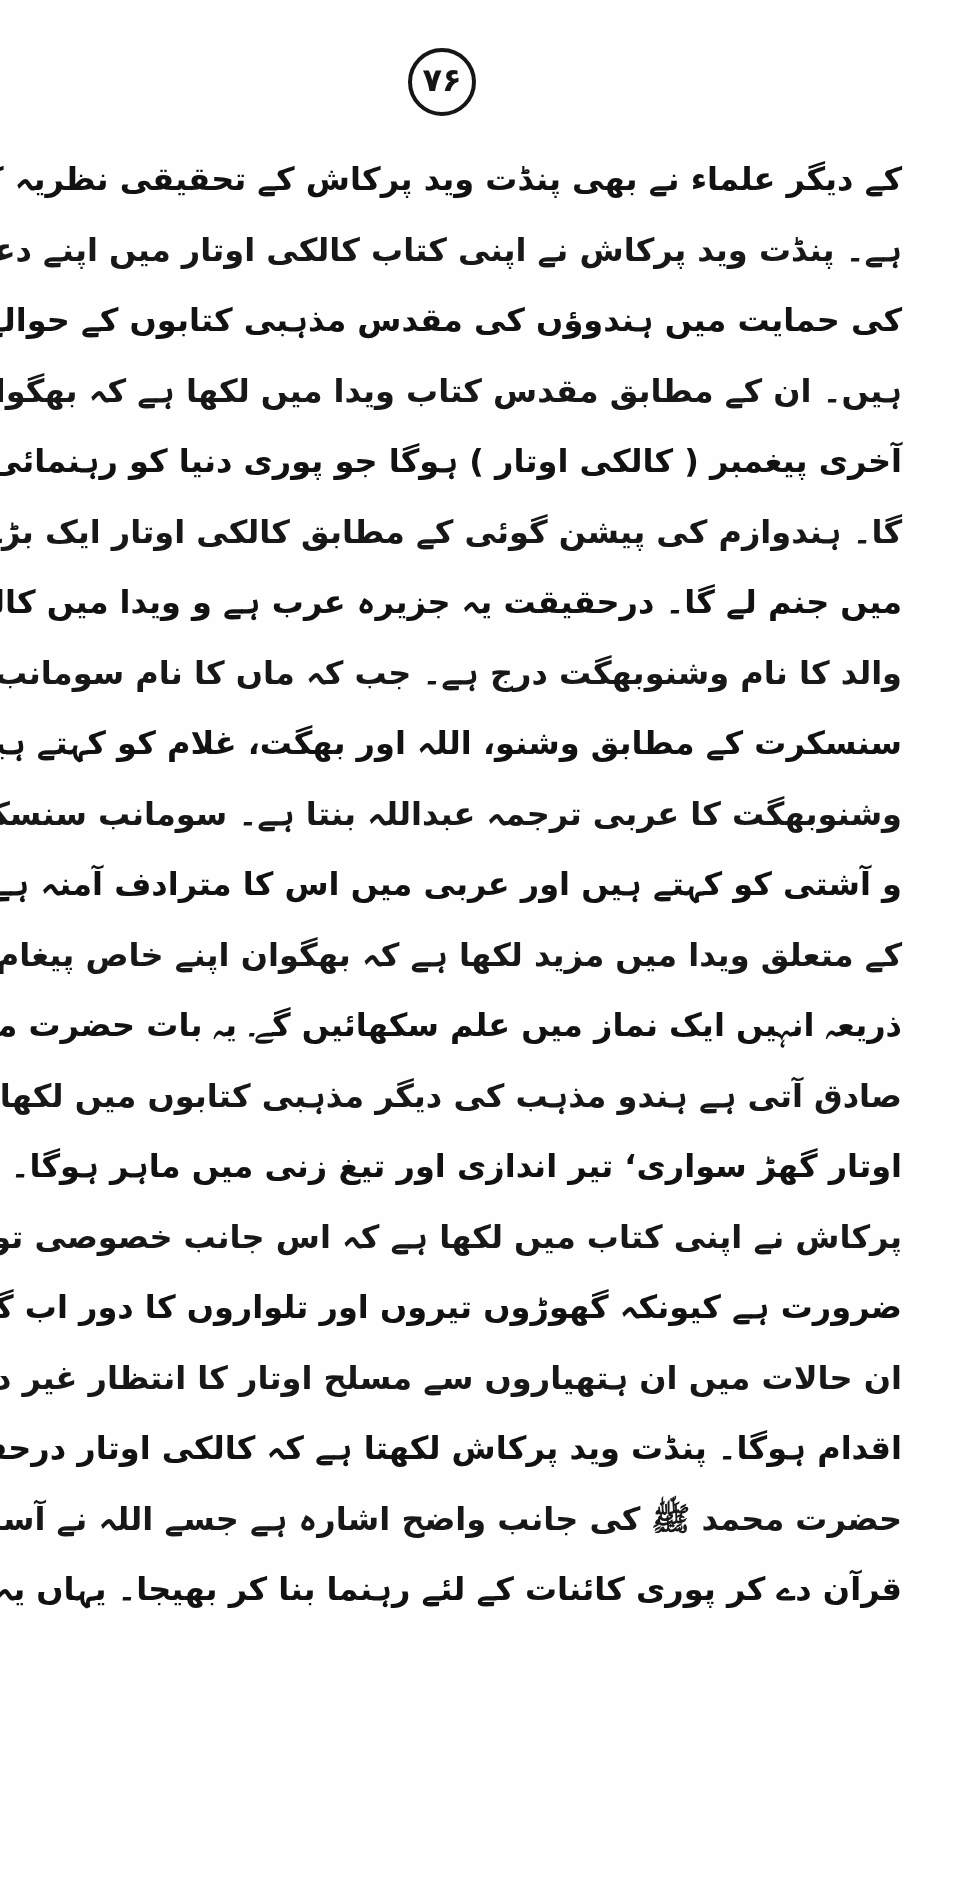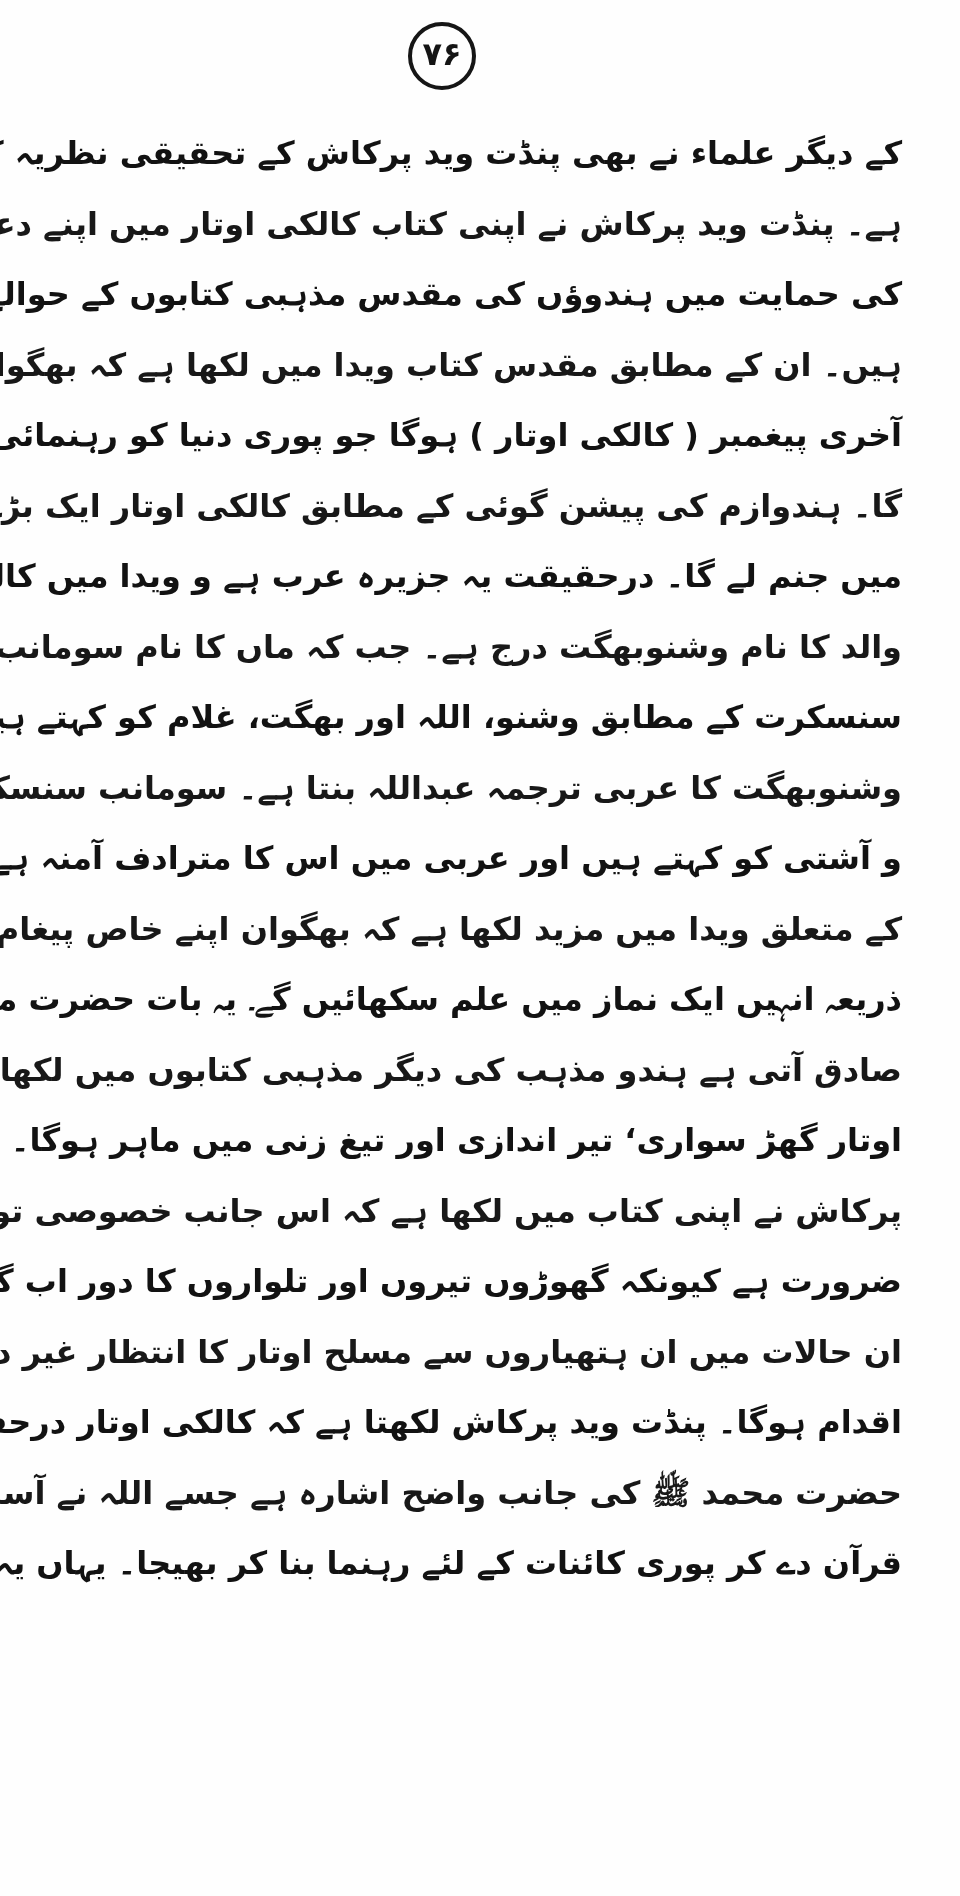--- a/index.html
+++ b/index.html
@@ -11,20 +11,21 @@
     height: 1896px;
     position: relative;
     font-family: "DejaVu Sans", sans-serif;
     color: #141414;
     overflow: hidden;
   }
   .scan-page {
     position: absolute;
     inset: 0;
     background: #fefefe;
+    margin-top: 26px;
   }
   .page-number-circle {
     position: absolute;
     left: 408px;
     top: 22px;
     width: 68px;
     height: 68px;
     border: 4px solid #161616;
     border-radius: 50%;
     display: flex;

